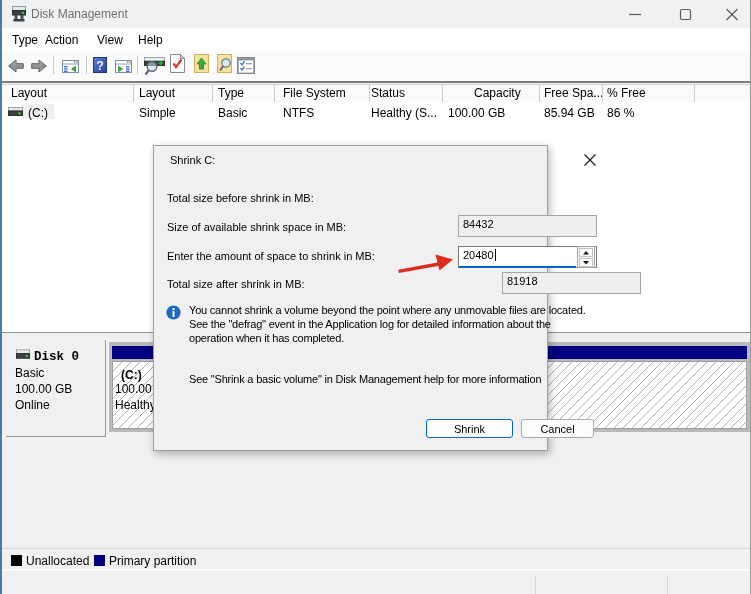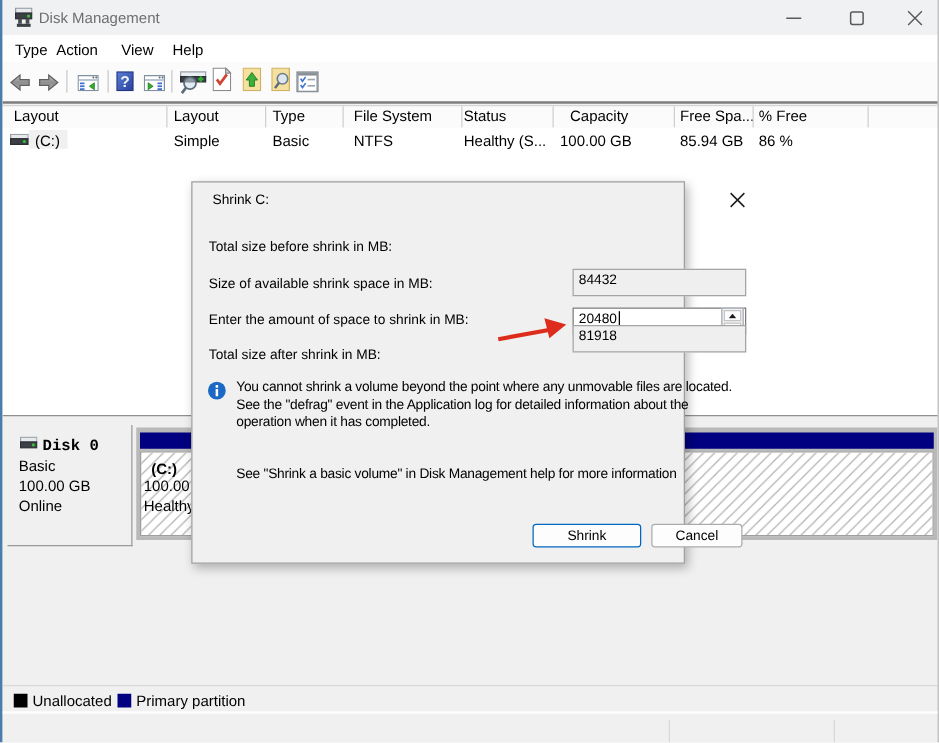--- a/index.html
+++ b/index.html
@@ -184,21 +184,21 @@
       <rect x="9" y="11" width="6" height="1.3" fill="#9aa5b0"></rect>
     </svg>
   </div>
 
   <div id="lhead" class="abs">
     <span class="col" style="left:9px;">Layout</span>
     <span class="col" style="left:137px;">Layout</span>
     <span class="col" style="left:216px;">Type</span>
     <span class="col" style="left:281px;">File System</span>
     <span class="col" style="left:369px;">Status</span>
-    <span class="col" style="left:454px;">Capacity</span>
+    <span class="col" style="left:472px;">Capacity</span>
     <span class="col" style="left:542px;">Free Spa...</span>
     <span class="col" style="left:605px;">% Free</span>
     <div class="csep" style="left:131px;"></div>
     <div class="csep" style="left:210px;"></div>
     <div class="csep" style="left:272px;"></div>
     <div class="csep" style="left:367px;"></div>
     <div class="csep" style="left:440px;"></div>
     <div class="csep" style="left:537px;"></div>
     <div class="csep" style="left:600px;"></div>
     <div class="csep" style="left:692px;"></div>
@@ -284,21 +284,21 @@
           <svg width="6" height="3.5" viewBox="0 0 6 3.5">
             <path d="M0 3.5 L3 0 L6 3.5 Z" fill="#1a1a1a"></path>
           </svg>
         </div>
       <div class="spbtn" style="top:11px;">
           <svg width="6" height="3.5" viewBox="0 0 6 3.5">
             <path d="M0 0 L3 3.5 L6 0 Z" fill="#1a1a1a"></path>
           </svg>
         </div>
     </div>
-    <div class="tbox" style="top:114px;">81918</div>
+    <div class="tbox" style="top:126px;margin-left:44px;">81918</div>
 
     <svg class="abs" style="left:12px; top:159px;" width="15" height="15" viewBox="0 0 15 15">
       <circle cx="7.5" cy="7.5" r="7.1" fill="#1c68c5"></circle>
       <rect x="6.5" y="3" width="2" height="2.2" fill="#fff"></rect>
       <rect x="6.5" y="6.2" width="2" height="5.8" fill="#fff"></rect>
     </svg>
     <div id="infotext">You cannot shrink a volume beyond the point where any unmovable files are located.<br>See the "defrag" event in the Application log for detailed information about the<br>operation when it has completed.</div>
     <span id="seetext">See "Shrink a basic volume" in Disk Management help for more information</span>
 
     <div class="btn" id="btn-shrink">Shrink</div>

